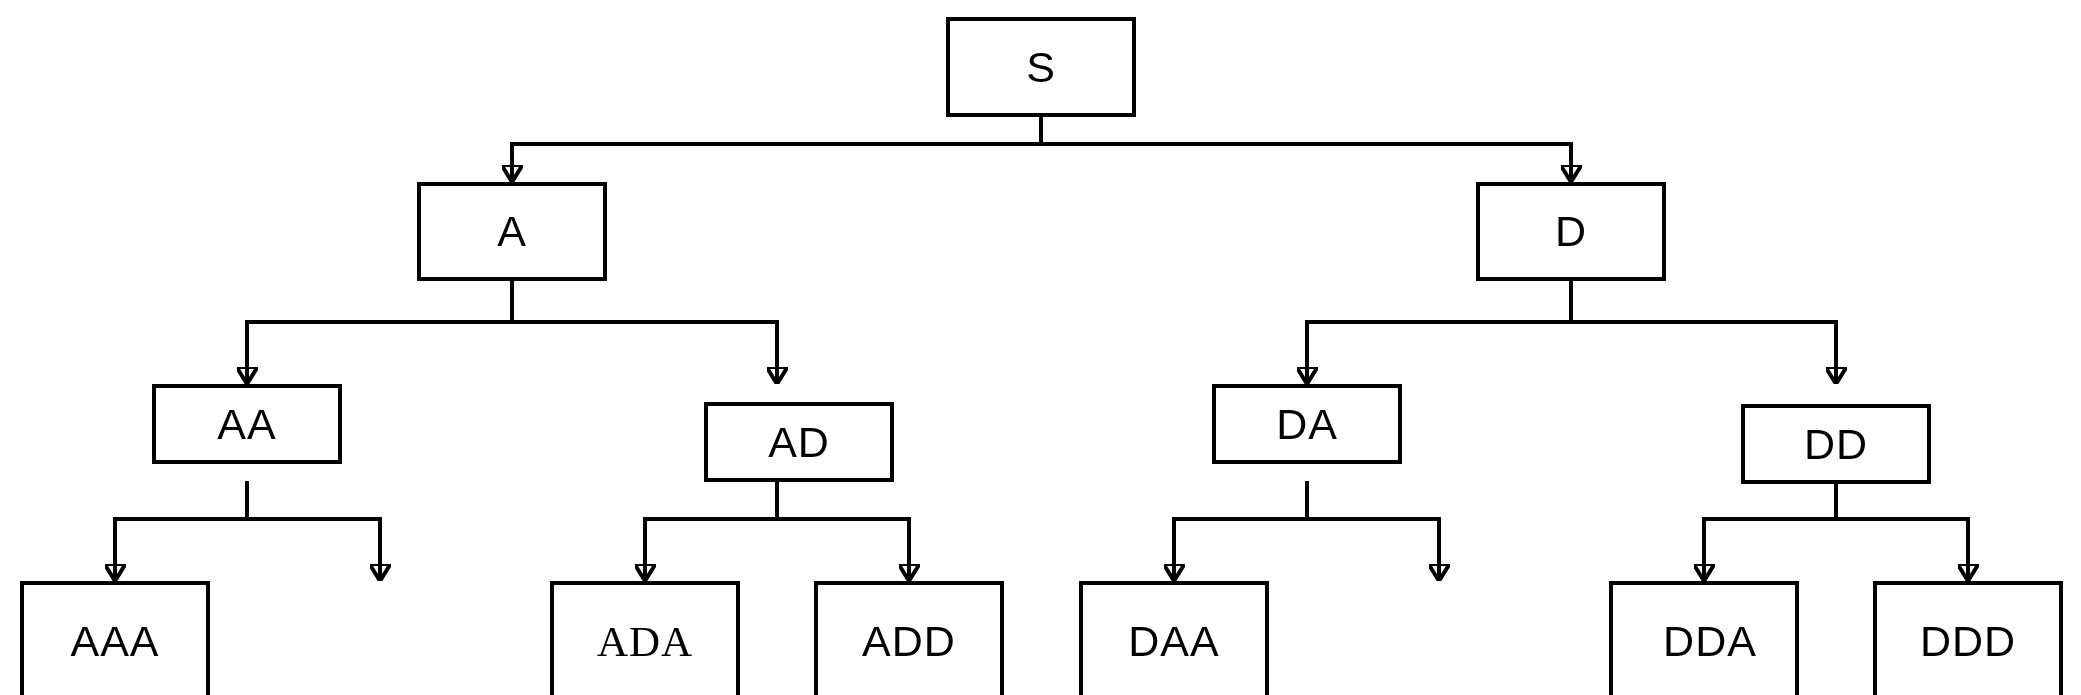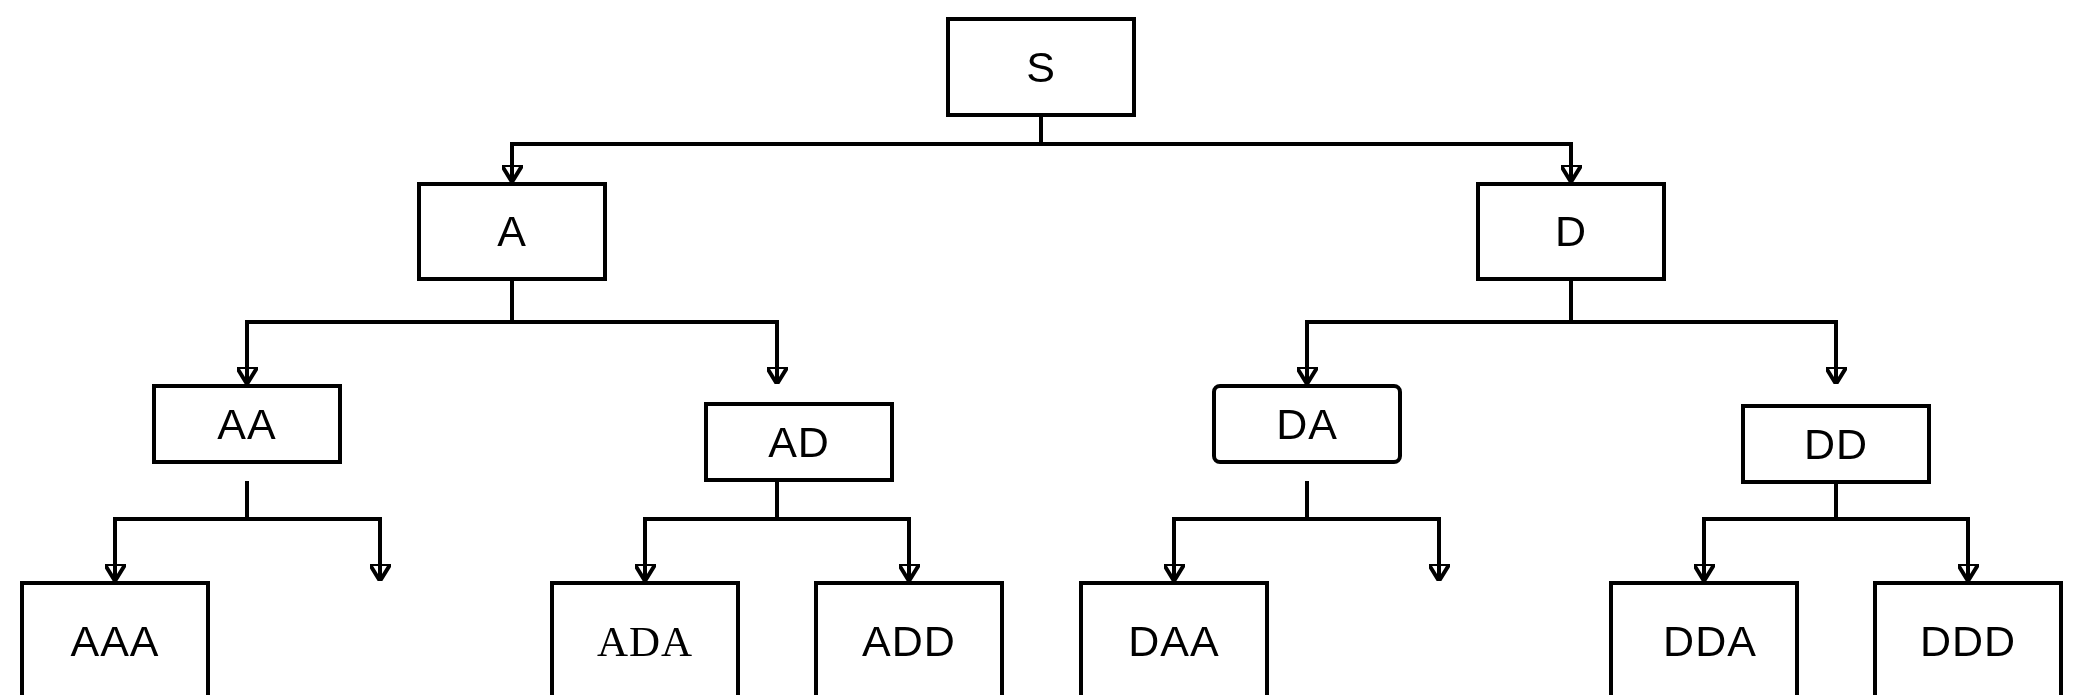--- a/index.html
+++ b/index.html
@@ -113,21 +113,21 @@
     </g>
   </svg>
 
   <div class="node lvl0" style="left:946px; top:17px;">S</div>
 
   <div class="node lvl1" style="left:417px; top:182px;">A</div>
   <div class="node lvl1" style="left:1476px; top:182px;">D</div>
 
   <div class="node lvl2" style="left:152px; top:384px;">AA</div>
   <div class="node lvl2" style="left:682px; top:402px;margin-left:22px;">AD</div>
-  <div class="node lvl2" style="left:1212px; top:384px;border-radius:8px;">DA</div>
+  <div class="node lvl2" style="left:1212px; top:384px;">DA</div>
   <div class="node lvl2" style="left:1741px; top:384px;margin-top:20px;">DD</div>
 
   <div class="node lvl3" style="left:20px; top:581px;">AAA</div>
   <div class="node lvl3" style="left:550px; top:581px;font-family:Liberation Serif, serif;">ADA</div>
   <div class="node lvl3" style="left:814px; top:581px;">ADD</div>
   <div class="node lvl3" style="left:1079px; top:581px;">DAA</div>
   <div class="node lvl3" style="left:1609px; top:581px;padding-left:12px;">DDA</div>
   <div class="node lvl3" style="left:1873px; top:581px;">DDD</div>
 
 </div>

